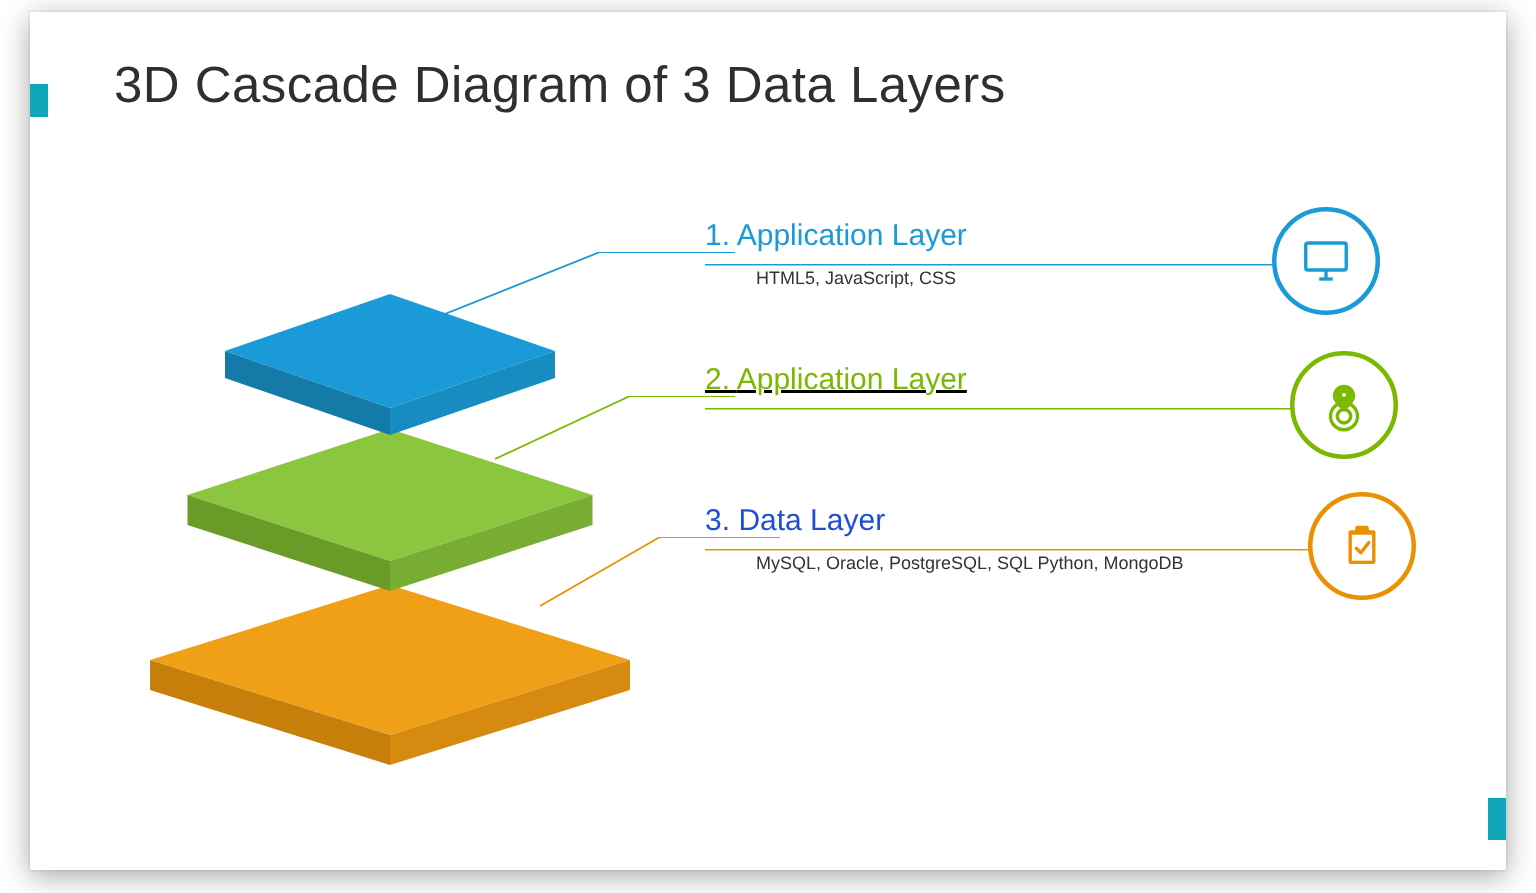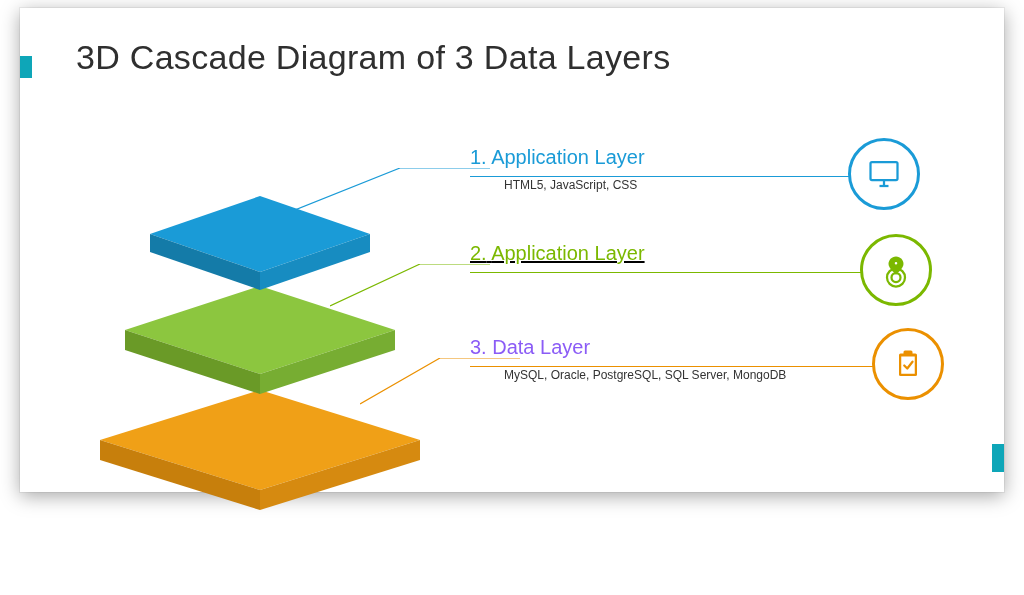--- a/index.html
+++ b/index.html
@@ -7,21 +7,21 @@
     font-family: "Segoe UI", Arial, sans-serif;
     background: #fff;
     width: 1024px;
     height: 595px;
     position: relative;
     overflow: hidden;
   }
   .slide {
     position: absolute;
     left: 20px; top: 8px;
-    width: 984px; height: 484px;
+    width: 984px; height: 572px;
     background: #fff;
     box-shadow: 0 4px 18px rgba(0,0,0,0.35), 0 0 0 1px rgba(0,0,0,0.05);
   }
   .accent-left {
     position: absolute;
     left: 0; top: 48px; width: 12px; height: 22px;
     background: #0ea6b8;
   }
   .accent-right {
     position: absolute;
@@ -154,26 +154,26 @@
 
   <div class="desc" style="top:234px;text-decoration:underline;">
     <h3 style="color:#7bb800">
       <span>2.</span>
       <span>Application Layer</span>
     </h3>
     <div class="sep" style="left:0;top:30px;width:426px;color:#7bb800"></div>
   </div>
 
   <div class="desc" style="top:328px;">
-    <h3 style="color:#8b5cf6">
+    <h3 style="color:#1d4ed8">
       <span>3.</span>
       <span>Data Layer</span>
     </h3>
     <div class="sep" style="left:0;top:30px;width:438px;color:#eb9000"></div>
-    <p style="max-width:330px">MySQL, Oracle, PostgreSQL, SQL Server, MongoDB</p>
+    <p style="max-width:330px">MySQL, Oracle, PostgreSQL, SQL Python, MongoDB</p>
   </div>
 
   <div class="icon-circle c-blue" style="left:828px;top:130px;">
     <svg viewBox="0 0 48 48" fill="none" stroke="#1a9bd7" stroke-width="3">
       <rect x="6" y="8" width="36" height="24" rx="2"></rect>
       <line x1="18" y1="40" x2="30" y2="40"></line>
       <line x1="24" y1="32" x2="24" y2="40"></line>
     </svg>
   </div>
 

